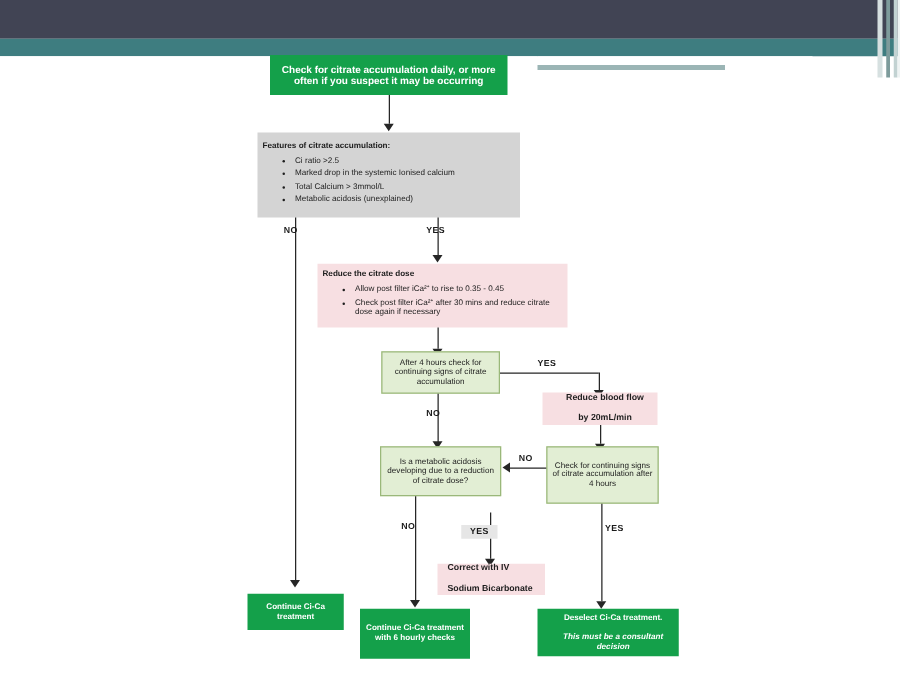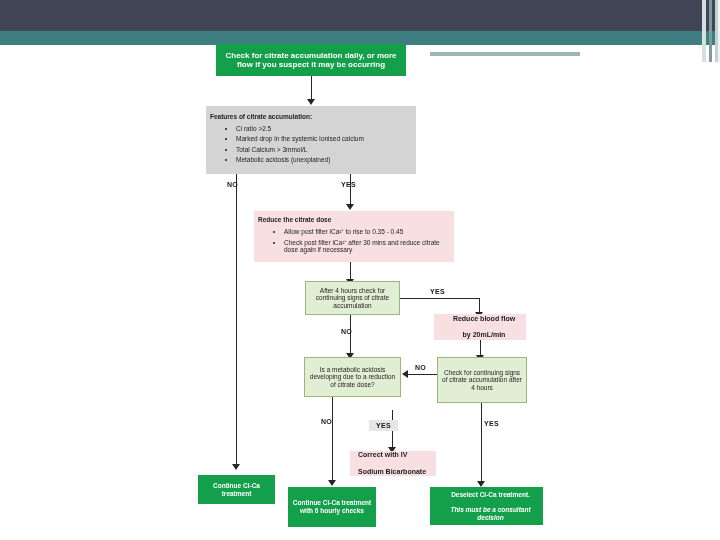--- a/index.html
+++ b/index.html
@@ -65,21 +65,21 @@
   <div class="tpl-line-b"></div>
   <div class="tpl-line-c"></div>
   <div class="tpl-line-d"></div>
   <div class="tpl-line-e"></div>
   <div class="edge-1"></div>
   <div class="edge-2"></div>
   <div class="edge-3"></div>
   <div class="edge-4"></div>
 
   <div class="node green-solid" style="left:216px;top:44px;width:190px;height:32px;font-size:8px;">
-    <span>Check for citrate accumulation daily, or more flow if you suspect it may be occurring</span>
+    <span>Check for citrate accumulation daily, or more often if you suspect it may be occurring</span>
   </div>
   <div class="vline" style="left:311px;top:76px;height:23px;"></div>
   <div class="arrow-d" style="left:307px;top:99px;"></div>
 
   <div class="node grey" style="left:206px;top:106px;width:210px;height:68px;font-size:6.5px;">
     <span class="lbox">
       <b class="boxtitle">Features of citrate accumulation:</b>
       <ul class="blist">
         <li>Ci ratio &gt;2.5</li>
         <li>Marked drop in the systemic Ionised calcium</li>

